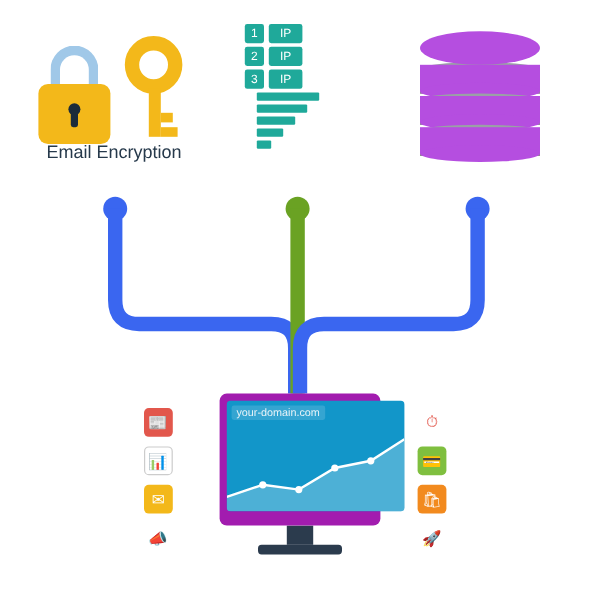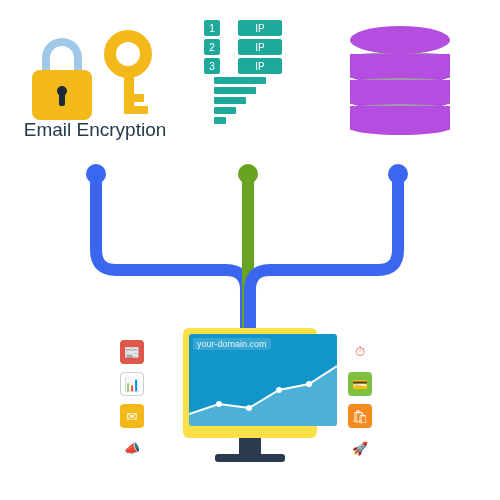--- a/index.html
+++ b/index.html
@@ -1,18 +1,18 @@
 <!DOCTYPE html>
 <html><head>
 <meta charset="utf-8">
 <style>
   * { box-sizing: border-box; margin: 0; padding: 0; }
   body { width: 500px; height: 500px; background: #fff; font-family: Arial, sans-serif; position: relative; overflow: hidden; }
   .stage { position: relative; width: 500px; height: 500px; }
-  .label { font-size: 19px; color: #26394b; text-align: center; position: absolute; }
+  .label { font-size: 15px; color: #26394b; text-align: center; position: absolute; }
   .sub { font-size: 11px; color: #35536d; }
   
   .top-left { position: absolute; left: 20px; top: 18px; width: 150px; height: 120px; }
   .top-mid  { position: absolute; left: 190px; top: 20px; width: 110px; height: 120px; }
   .top-right{ position: absolute; left: 330px; top: 18px; width: 140px; height: 120px; }
 
   
   .lock { position: absolute; left: 12px; top: 34px; width: 60px; height: 72px; }
   .lock .shackle { position:absolute; left:10px; top:-14px; width:40px; height:40px; border:8px solid #a0c8e8; border-bottom:none; border-radius:20px 20px 0 0;}
   .lock .body { position:absolute; left:0; top:18px; width:60px; height:50px; background:#f3b81a; border-radius:8px;}
@@ -21,35 +21,35 @@
   
   .key { position:absolute; left:78px; top:12px; width:60px; height:90px;}
   .key .ring{ width:48px; height:48px; border:12px solid #f3b81a; border-radius:50%; position:absolute; left:6px; top:0;}
   .key .stem{ position:absolute; left:26px; top:44px; width:10px; height:40px; background:#f3b81a;}
   .key .tooth1{position:absolute; left:36px; top:64px; width:10px; height:8px; background:#f3b81a;}
   .key .tooth2{position:absolute; left:36px; top:76px; width:14px; height:8px; background:#f3b81a;}
 
   
   .iprow { display:flex; align-items:center; gap:4px; margin-bottom:3px;}
   .numbox{ width:16px; height:16px; background:#1fa99a; color:#fff; font-size:10px; display:flex; align-items:center; justify-content:center; border-radius:2px;}
-  .ipbox{ width:44px; height:16px; background:#1fa99a; color:#fff; font-size:10px; display:flex; align-items:center; justify-content:center; border-radius:2px;margin-left:14px;}
+  .ipbox{ width:28px; height:16px; background:#1fa99a; color:#fff; font-size:10px; display:flex; align-items:center; justify-content:center; border-radius:2px;}
   .bar { height:7px; background:#1fa99a; margin-bottom:3px; margin-left:10px; border-radius:1px;}
 
   
   .db { position:absolute; left:20px; top:8px; width:100px; height:100px;}
   .db .top{ position:absolute; left:0; top:0; width:100px; height:28px; background:#b54ee0; border-radius:50px/14px;}
   .db .seg{ position:absolute; left:0; width:100px; height:24px; background:#b54ee0; border-bottom:2px solid #8e8e8e;}
   .db .seg::after{ content:""; position:absolute; left:0; bottom:-7px; width:100px; height:14px; background:#b54ee0; border-radius:50px/7px;}
   .db .gap{ position:absolute; left:0; width:100px; height:10px; background:#9aa0a6; border-radius:50px/5px;}
 
   
 
   
   .monitor-wrap { position:absolute; left:130px; top:328px; width:240px; text-align:center;}
-  .monitor{ width:134px; height:110px; background:#fde047; border-radius:6px; margin:0 auto; position:relative; padding:6px;}
+  .monitor{ width:134px; height:110px; background:#a21caf; border-radius:6px; margin:0 auto; position:relative; padding:6px;}
   .screen{ width:148px; height:92px; background:#1296c9; border-radius:3px; position:relative; overflow:hidden;}
   .url{ position:absolute; left:4px; top:4px; font-size:9px; color:#e8f3f8; background:rgba(255,255,255,.15); padding:1px 4px; border-radius:2px;}
   .chart-line{ position:absolute; left:0; bottom:0; width:100%; height:70px;}
   .stand{ width:22px; height:16px; background:#2b3b4d; margin:0 auto;}
   .base{ width:70px; height:8px; background:#2b3b4d; margin:0 auto; border-radius:3px;}
 
   .side-icons-l{ position:absolute; left:120px; top:340px; display:flex; flex-direction:column; gap:8px;}
   .side-icons-r{ position:absolute; left:348px; top:340px; display:flex; flex-direction:column; gap:8px;}
   .ico{ width:24px; height:24px; border-radius:4px; display:flex; align-items:center; justify-content:center; font-size:13px; color:#fff;}
 </style>

